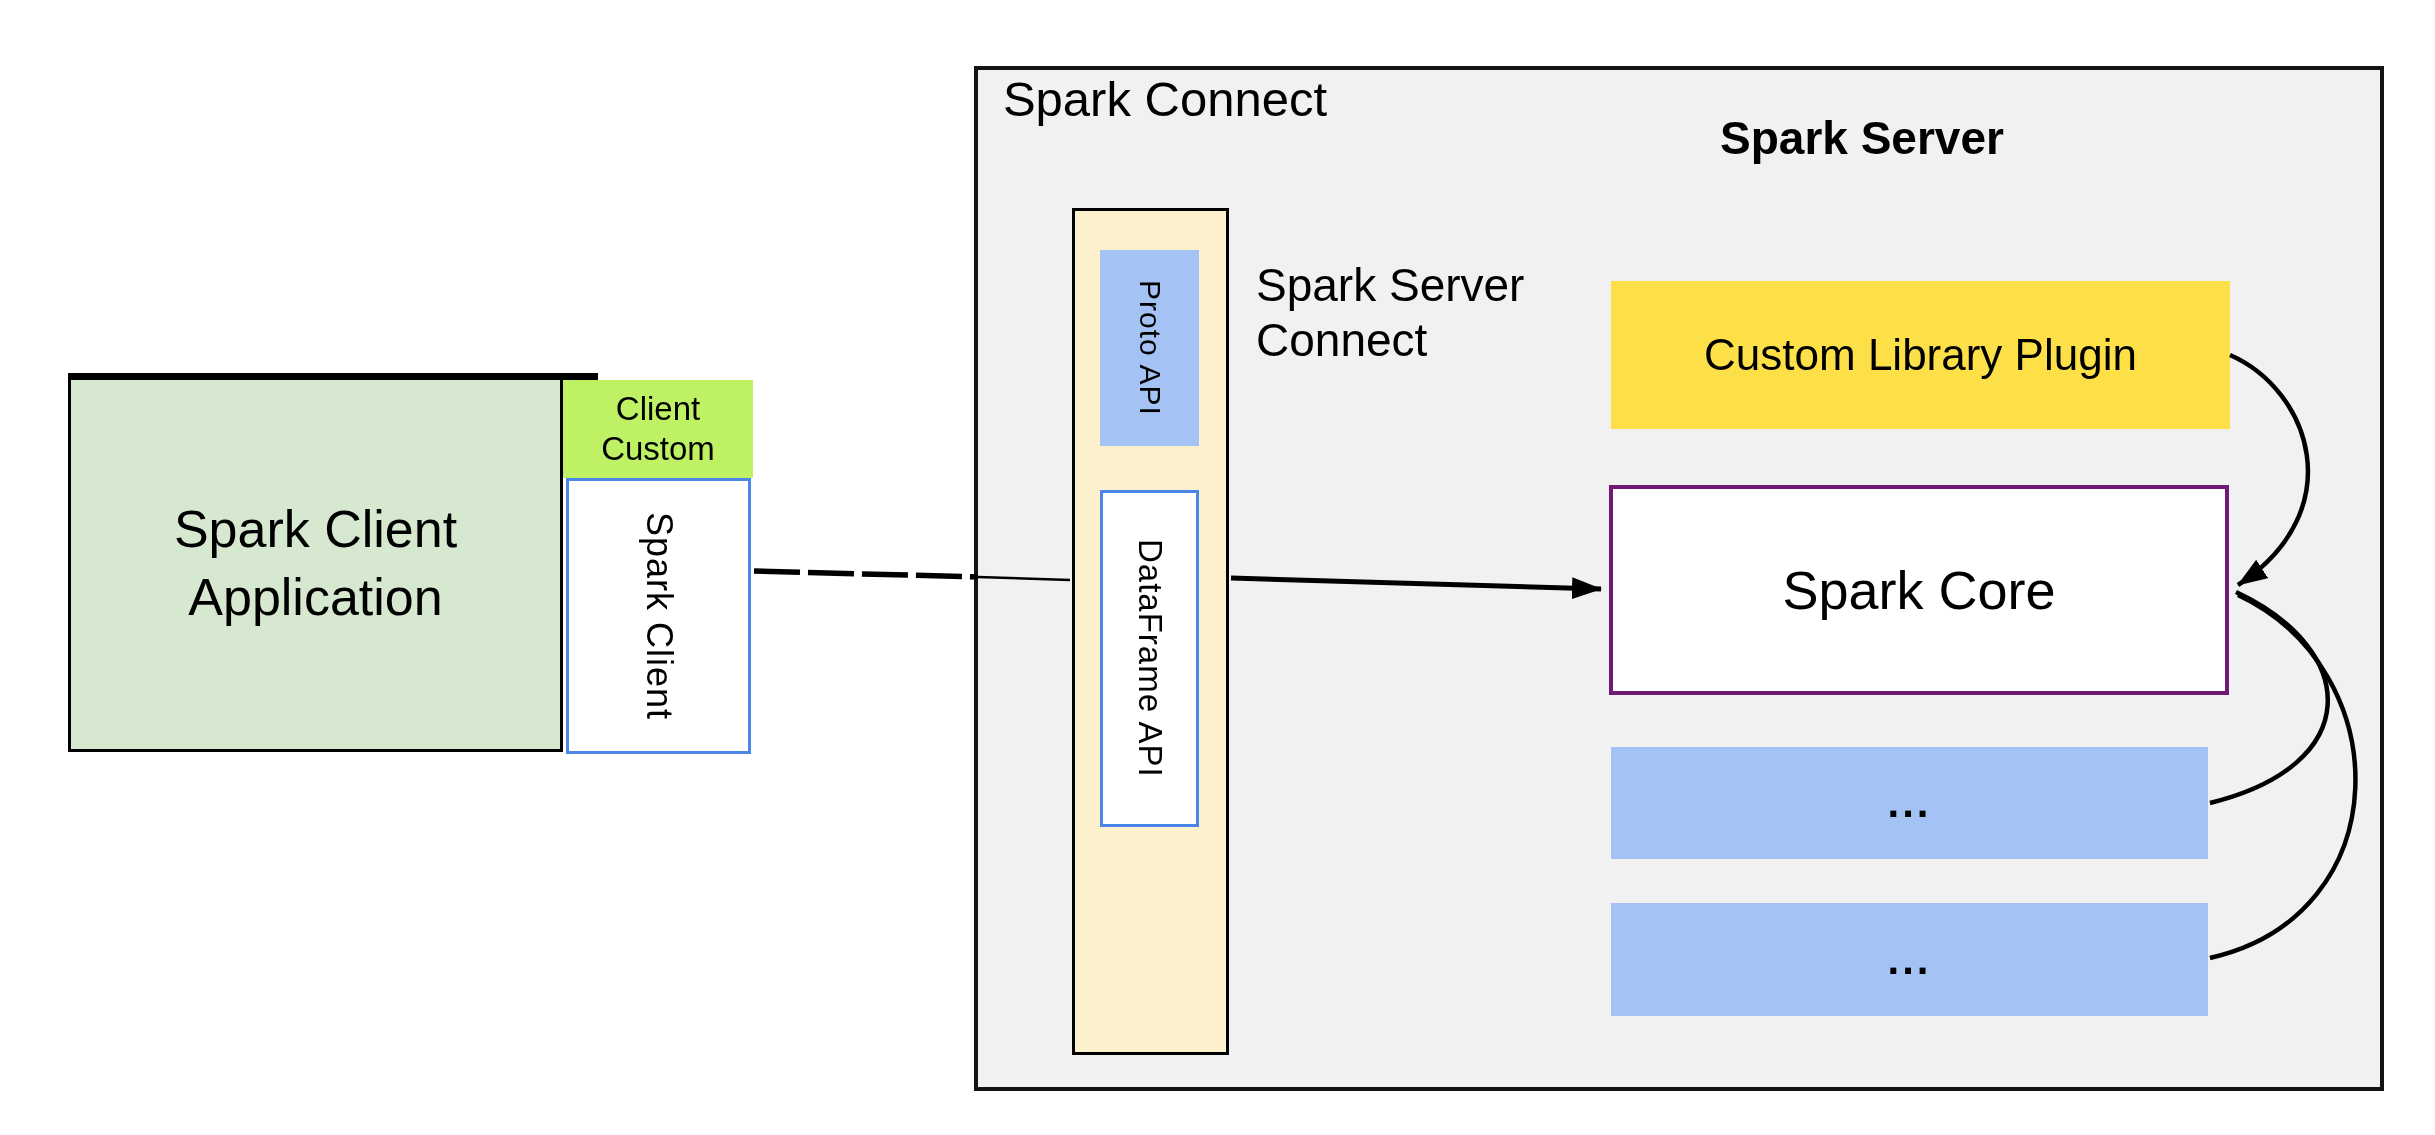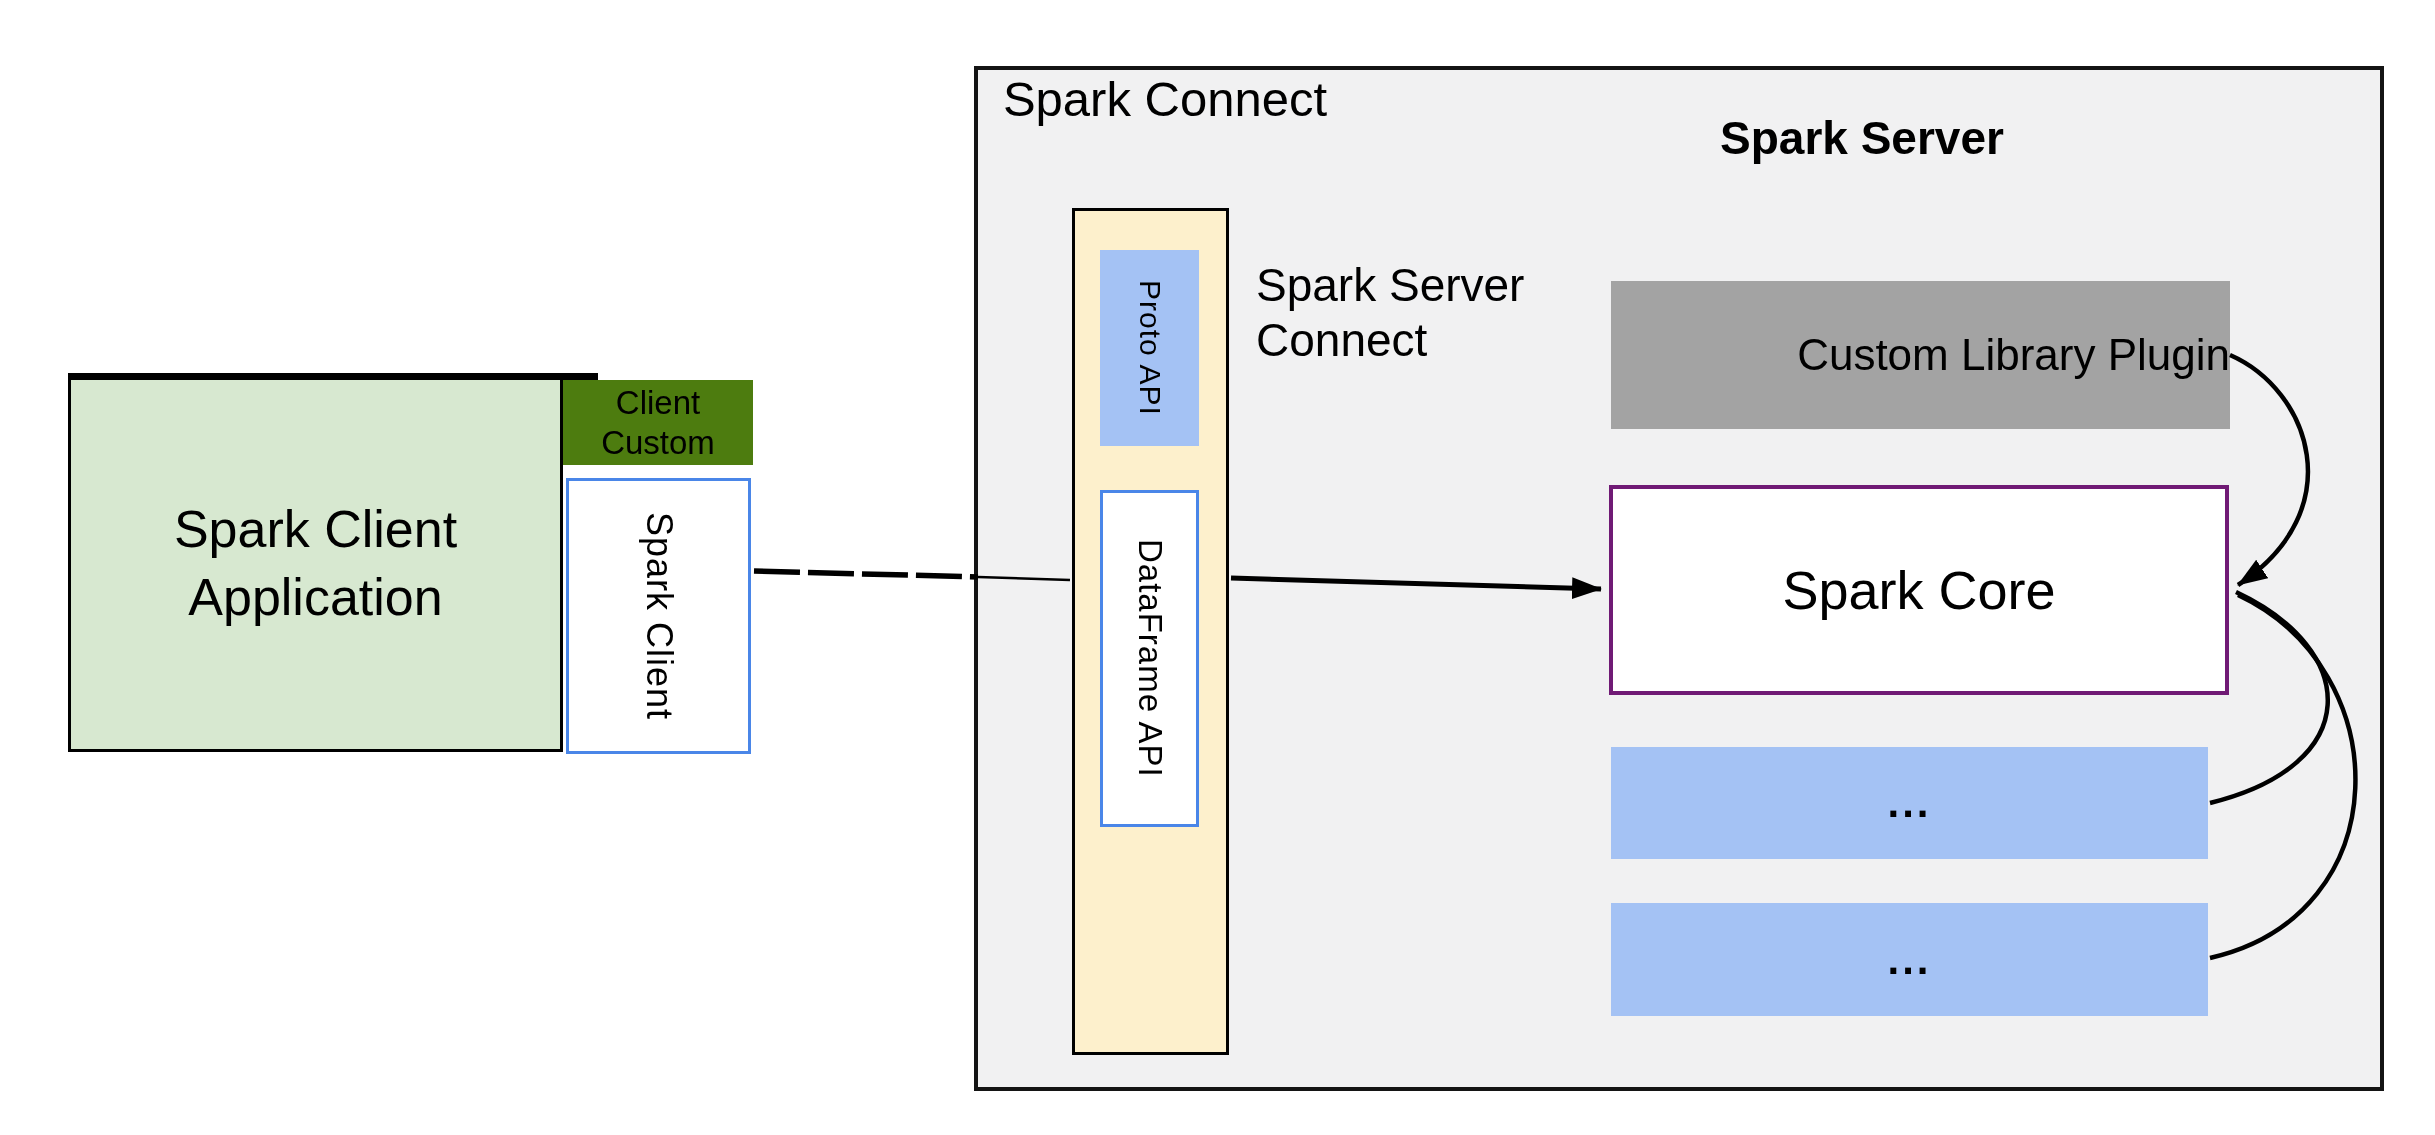--- a/index.html
+++ b/index.html
@@ -32,22 +32,22 @@
     border-top: none;
     display: flex; align-items: center; justify-content: center;
     text-align: center;
     font-size: 52px; line-height: 68px;
   }
   .green-topline {
     left: 68px; top: 373px; width: 530px; height: 7px;
     background: #000;
   }
   .client-package {
-    left: 563px; top: 380px; width: 190px; height: 85px;
-    background: #4d7c0f;
+    left: 563px; top: 380px; width: 190px; height: 98px;
+    background: #bef264;
     display: flex; flex-direction: column; align-items: center; justify-content: center;
     text-align: center;
     font-size: 33px; line-height: 40px;
   }
   .spark-client-box {
     left: 566px; top: 478px; width: 185px; height: 276px;
     background: #ffffff;
     border: 3px solid #4a86e8;
     display: flex; align-items: center; justify-content: center;
   }
@@ -94,22 +94,22 @@
   .server-title {
     left: 1662px; top: 112px; width: 400px;
     text-align: center;
     font-size: 46px; line-height: 52px;
     font-weight: bold;
   }
 
   
   .plugin-box {
     left: 1611px; top: 281px; width: 619px; height: 148px;
-    background: #a3a3a3;
-    display: flex; align-items: center; justify-content: flex-end;
+    background: #fde047;
+    display: flex; align-items: center; justify-content: center;
     font-size: 44px;
   }
   .core-box {
     left: 1609px; top: 485px; width: 620px; height: 210px;
     background: #ffffff;
     border: 4px solid #701a75;
     display: flex; align-items: center; justify-content: center;
     font-size: 54px;
   }
   .dots-box {

